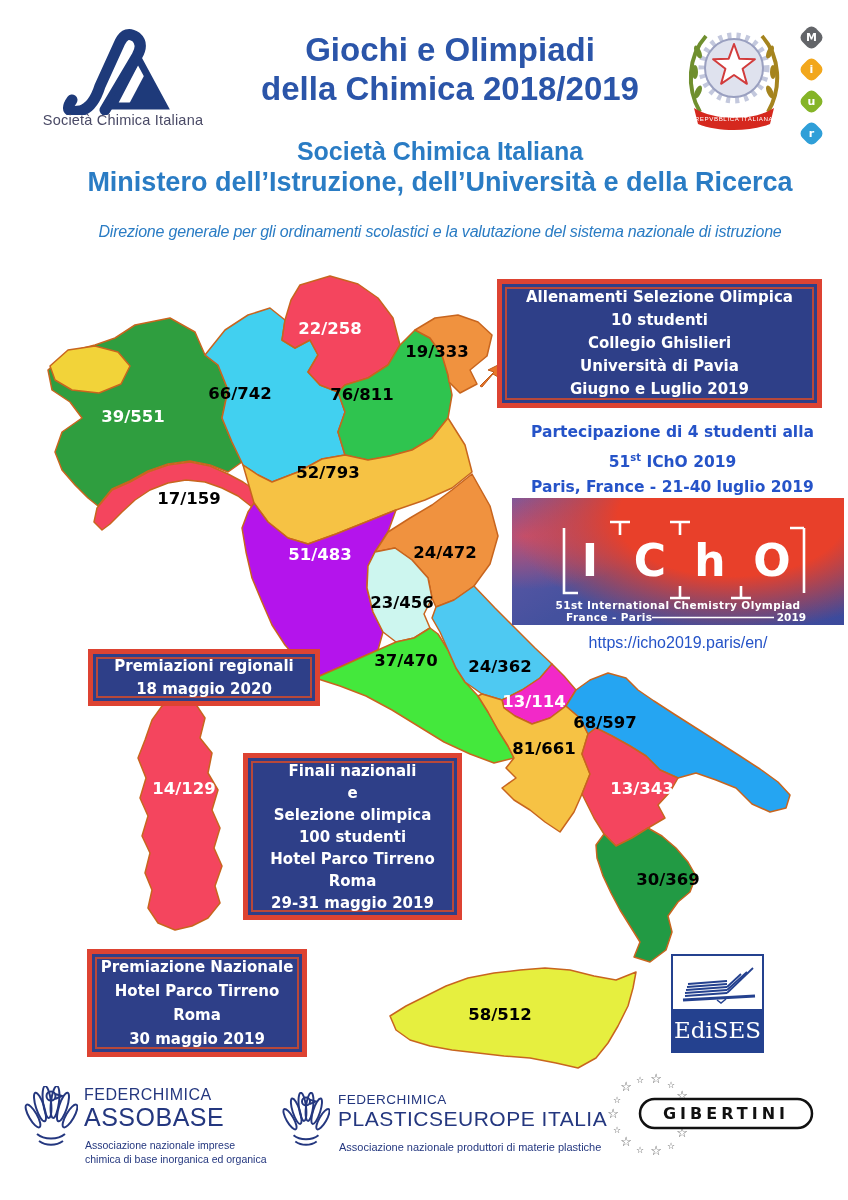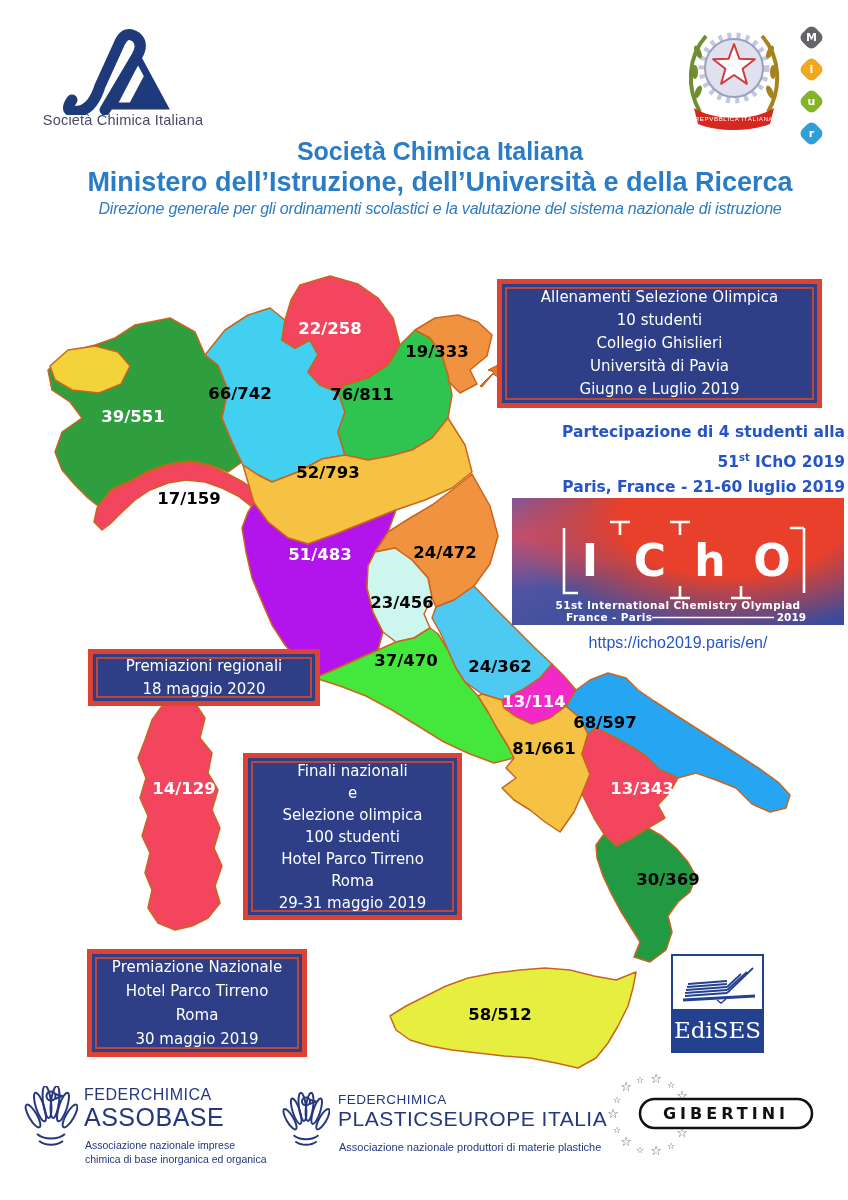--- a/index.html
+++ b/index.html
@@ -9,39 +9,39 @@
 
   
   .title{left:215px;top:30px;width:470px;text-align:center;color:#2b55a9;
          font-weight:bold;font-size:33px;line-height:39px;}
   .sci-caption{left:28px;top:112px;width:190px;text-align:center;color:#4a4a66;
                font-size:14.5px;letter-spacing:.2px;}
   .hdr{left:40px;top:136px;width:800px;text-align:center;color:#2a7cc4;}
   .hdr .h1{font-weight:bold;font-size:25px;line-height:30px;}
   .hdr .h2{font-weight:bold;font-size:27px;line-height:32px;}
   .hdr .h3{font-size:23px;line-height:28px;}
-  .hdr .h4{font-style:italic;font-size:16px;line-height:22px;letter-spacing:-.2px;}
+  .hdr .h4{font-style:italic;font-size:16px;line-height:22px;letter-spacing:-.2px;margin-top:23px;}
 
   
   .miur{left:799px;top:28px;width:30px;}
   .md{position:relative;width:19px;height:19px;margin:0 0 13px 3px;border-radius:6px;
       transform:rotate(45deg);}
   .md span{position:absolute;left:0;top:0;width:19px;height:19px;transform:rotate(-45deg);
       color:#fff;font-weight:bold;font-size:11px;line-height:19px;text-align:center;
       font-family:"DejaVu Sans",sans-serif;}
 
   
   .ibox{background:#2e3f88;border:5px solid #dd4332;
         box-shadow:inset 0 0 0 3px #2e3f88, inset 0 0 0 5px #b8483a;
         display:flex;flex-direction:column;justify-content:center;text-align:center;
-        color:#fff;font-weight:normal;font-family:"DejaVu Sans",sans-serif;
+        color:#fff;font-weight:bold;font-family:"DejaVu Sans",sans-serif;
         font-size:15.5px;line-height:23px;}
   .ibox.small{font-size:15px;}
 
-  .partec{left:500px;top:420px;width:345px;text-align:right;color:#2553c8;
+  .partec{left:500px;top:420px;width:345px;text-align:center;color:#2553c8;
           font-family:"DejaVu Sans",sans-serif;font-weight:bold;font-size:15.5px;line-height:25px;}
   .partec sup{font-size:10px;}
 
   .icho-logo{left:512px;top:498px;width:332px;height:127px;
      background:
        radial-gradient(90% 120% at 66% 16%, #e8402a 0%, #e8402a 38%, rgba(232,64,42,0) 74%),
        radial-gradient(60% 70% at 4% 30%, #c05070 0%, rgba(192,80,112,0) 60%),
        linear-gradient(150deg,#6a5aa8 0%,#44519e 45%,#3c4a9c 100%);}
   .icho-url{left:512px;top:634px;width:332px;text-align:center;font-size:16px;color:#2553c8;}
   .icho-url a{color:#2553c8;text-decoration:none;}
@@ -63,20 +63,24 @@
 
 <div class="page">
 
   <svg class="abs" style="left:58px;top:20px" width="155" height="95" viewBox="0 0 155 95">
     <path d="M14,80 Q4,94 22,91 Q35,88 42,66 L62,22 Q68,10 78,17 Q86,24 79,36 L47,90" fill="none" stroke="#1e3a7a" stroke-width="11" stroke-linecap="round" stroke-linejoin="round"></path>
     <path d="M80,38 L106,86 L55,86 Z" fill="none" stroke="#1e3a7a" stroke-width="7"></path>
     <path d="M88,52 L106,86 L70,86 Z" fill="#1e3a7a"></path>
   </svg>
   <div class="abs sci-caption">Società Chimica Italiana</div>
 
+  <div class="abs title">
+    <div>Giochi e Olimpiadi</div>
+    <div>della Chimica 2018/2019</div>
+  </div>
 
   <svg class="abs" style="left:686px;top:16px" width="96" height="118" viewBox="0 0 96 118">
     <circle cx="48" cy="52" r="32" fill="none" stroke="#c3c8dd" stroke-width="7" stroke-dasharray="4 5"></circle>
     <circle cx="48" cy="52" r="29" fill="#dfe2ee" stroke="#9aa0c0" stroke-width="2"></circle>
     <path d="M14,96 C0,72 2,40 20,20" fill="none" stroke="#6f8f2e" stroke-width="4"></path>
     <ellipse cx="12" cy="36" rx="3" ry="7" fill="#6f8f2e" transform="rotate(-25 12 36)"></ellipse>
     <ellipse cx="9" cy="56" rx="3" ry="7" fill="#6f8f2e"></ellipse>
     <ellipse cx="12" cy="76" rx="3" ry="7" fill="#6f8f2e" transform="rotate(25 12 76)"></ellipse>
     <path d="M82,96 C96,72 94,40 76,20" fill="none" stroke="#a5841e" stroke-width="4"></path>
     <ellipse cx="84" cy="36" rx="3" ry="7" fill="#a5841e" transform="rotate(25 84 36)"></ellipse>
@@ -185,21 +189,21 @@
   <div class="abs ibox small" style="left:87px;top:949px;width:210px;height:98px;line-height:24px">
     <div>Premiazione Nazionale</div>
     <div>Hotel Parco Tirreno</div>
     <div>Roma</div>
     <div>30 maggio 2019</div>
   </div>
 
   <div class="abs partec">
     <div>Partecipazione di 4 studenti alla</div>
     <div><span>51</span><sup>st</sup><span> IChO 2019</span></div>
-    <div>Paris, France - 21-60 luglio 2019</div>
+    <div>Paris, France - 21-40 luglio 2019</div>
   </div>
 
   <div class="abs icho-logo">
     <svg width="332" height="127" viewBox="0 0 332 127">
       <g stroke="#ffffff" stroke-width="2.6" fill="none">
         <path d="M52,30 L52,95 L66,95"></path>
         <path d="M292,30 L292,95 M278,30 L292,30"></path>
         <path d="M98,24 L118,24 M108,24 L108,37"></path>
         <path d="M158,24 L178,24 M168,24 L168,37"></path>
         <path d="M158,100 L178,100 M168,88 L168,100"></path>

